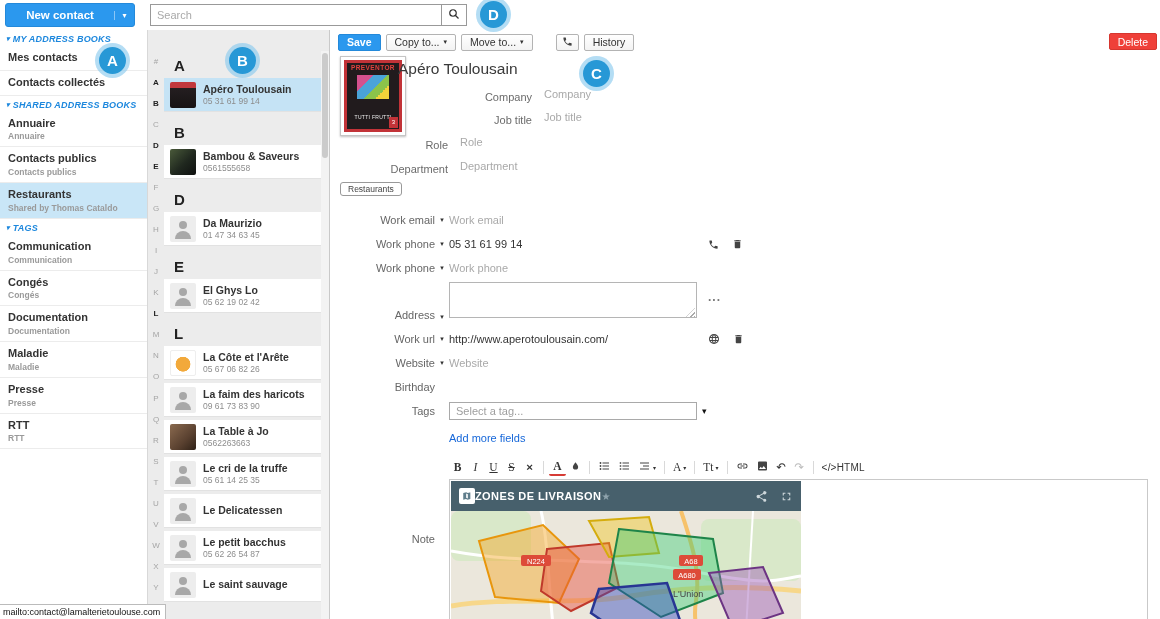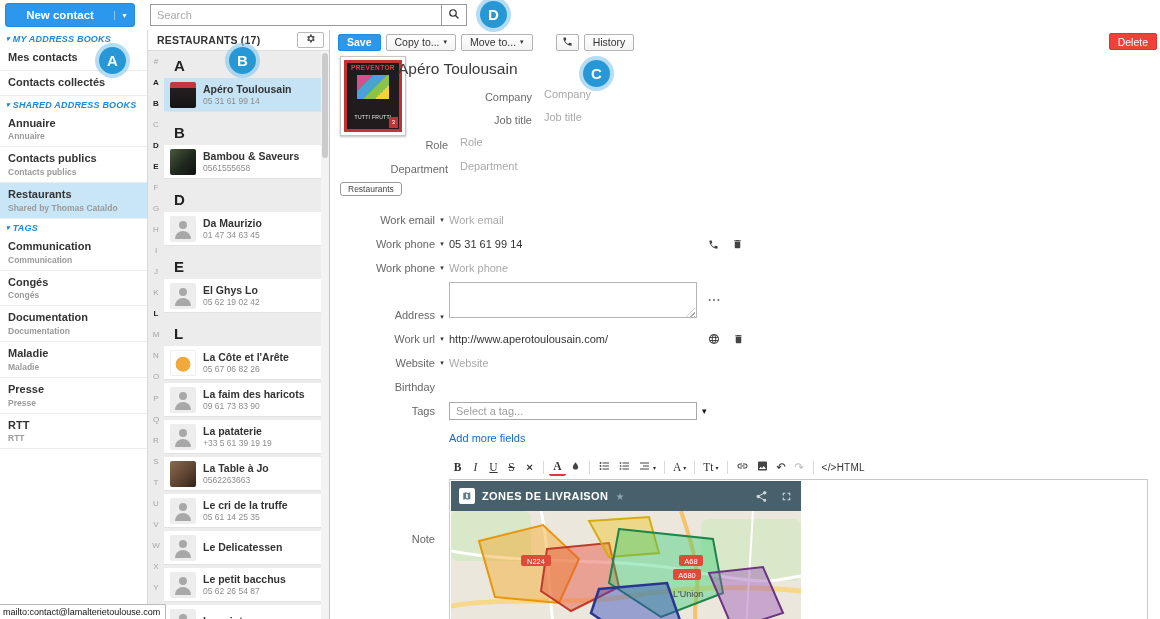--- a/index.html
+++ b/index.html
@@ -132,21 +132,21 @@
   .colorA { border-bottom:2px solid #d63b35; line-height:11px; font-weight:bold; }
   .esep { width:1px; height:13px; background:#d9d9d9; margin:0 4px; }
   .mini-caret { font-size:6px; margin-left:2px; }
   .disabled { color:#bdbdbd; }
   .htmlbtn { font-size:10px; letter-spacing:.2px; }
 
   .noterow { align-items:flex-start; margin-top:2px; }
   .flabel.notelbl { padding-top:54px; }
   .editor-box { position:relative; width:699px; height:200px; border:1px solid #c9c9c9; background:#fff; }
   .map-embed { position:absolute; top:1px; left:1px; width:350px; height:198px; overflow:hidden; }
-  .map-head { height:30px; background:#47606c; display:flex; align-items:center; gap:7px; padding:0 8px; }
+  .map-head { height:30px; background:#47606c; display:flex; align-items:center; padding:0 8px; }
   .map-head-icon { width:16px; height:16px; background:#fff; border-radius:2px; display:flex; align-items:center;
                    justify-content:center; flex:none; }
   .map-title { color:#fff; font-weight:bold; font-size:11px; letter-spacing:.4px; white-space:nowrap; }
   .map-star { color:#8fa3ad; font-size:10px; flex:1; }
   .map-acts { display:flex; gap:12px; align-items:center; }
 
   
   .statusbar { position:absolute; left:0; bottom:0; background:#fff; border:1px solid #bbb; border-left:none;
                border-bottom:none; padding:2px 5px 2px 3px; font-size:9px; color:#111; z-index:80; white-space:nowrap; }
 </style>
@@ -227,28 +227,20 @@
       <span class="l1">Presse</span>
       <span class="l2">Presse</span>
     </div>
     <div class="sb-item">
       <span class="l1">RTT</span>
       <span class="l2">RTT</span>
     </div>
   </div>
 
   <div class="listpanel">
-    <div class="list-header">
-      <span class="list-title">RESTAURANTS (17)</span>
-      <span class="gear-btn">
-          <span><svg width="11" height="11" viewBox="0 0 24 24" fill="#555">
-              <path d="M19.4 13a7.6 7.6 0 0 0 0-2l2-1.5-2-3.4-2.4 1a7.6 7.6 0 0 0-1.7-1L15 3.5h-4l-.3 2.6a7.6 7.6 0 0 0-1.7 1l-2.4-1-2 3.4L6.6 11a7.6 7.6 0 0 0 0 2l-2 1.5 2 3.4 2.4-1a7.6 7.6 0 0 0 1.7 1l.3 2.6h4l.3-2.6a7.6 7.6 0 0 0 1.7-1l2.4 1 2-3.4-2-1.5zM13 15.5a3.5 3.5 0 1 1 0-7 3.5 3.5 0 0 1 0 7z"></path>
-            </svg></span>
-        </span>
-    </div>
     <div class="alpha-strip">
       <span>#</span>
       <span class="on">A</span>
       <span class="on">B</span>
       <span>C</span>
       <span class="on">D</span>
       <span class="on">E</span>
       <span>F</span>
       <span>G</span>
       <span>H</span>
@@ -320,27 +312,20 @@
           <span class="cmeta">
               <span class="cname">La Côte et l'Arête</span>
               <span class="cphone">05 67 06 82 26</span>
             </span>
         </div>
         <div class="citem">
           <span class="cav av-person"></span>
           <span class="cmeta">
               <span class="cname">La faim des haricots</span>
               <span class="cphone">09 61 73 83 90</span>
-            </span>
-        </div>
-        <div class="citem">
-          <span class="cav av-person"></span>
-          <span class="cmeta">
-              <span class="cname">La pataterie</span>
-              <span class="cphone">+33 5 61 39 19 19</span>
             </span>
         </div>
         <div class="citem">
           <span class="cav av-photo4"></span>
           <span class="cmeta">
               <span class="cname">La Table à Jo</span>
               <span class="cphone">0562263663</span>
             </span>
         </div>
         <div class="citem">

